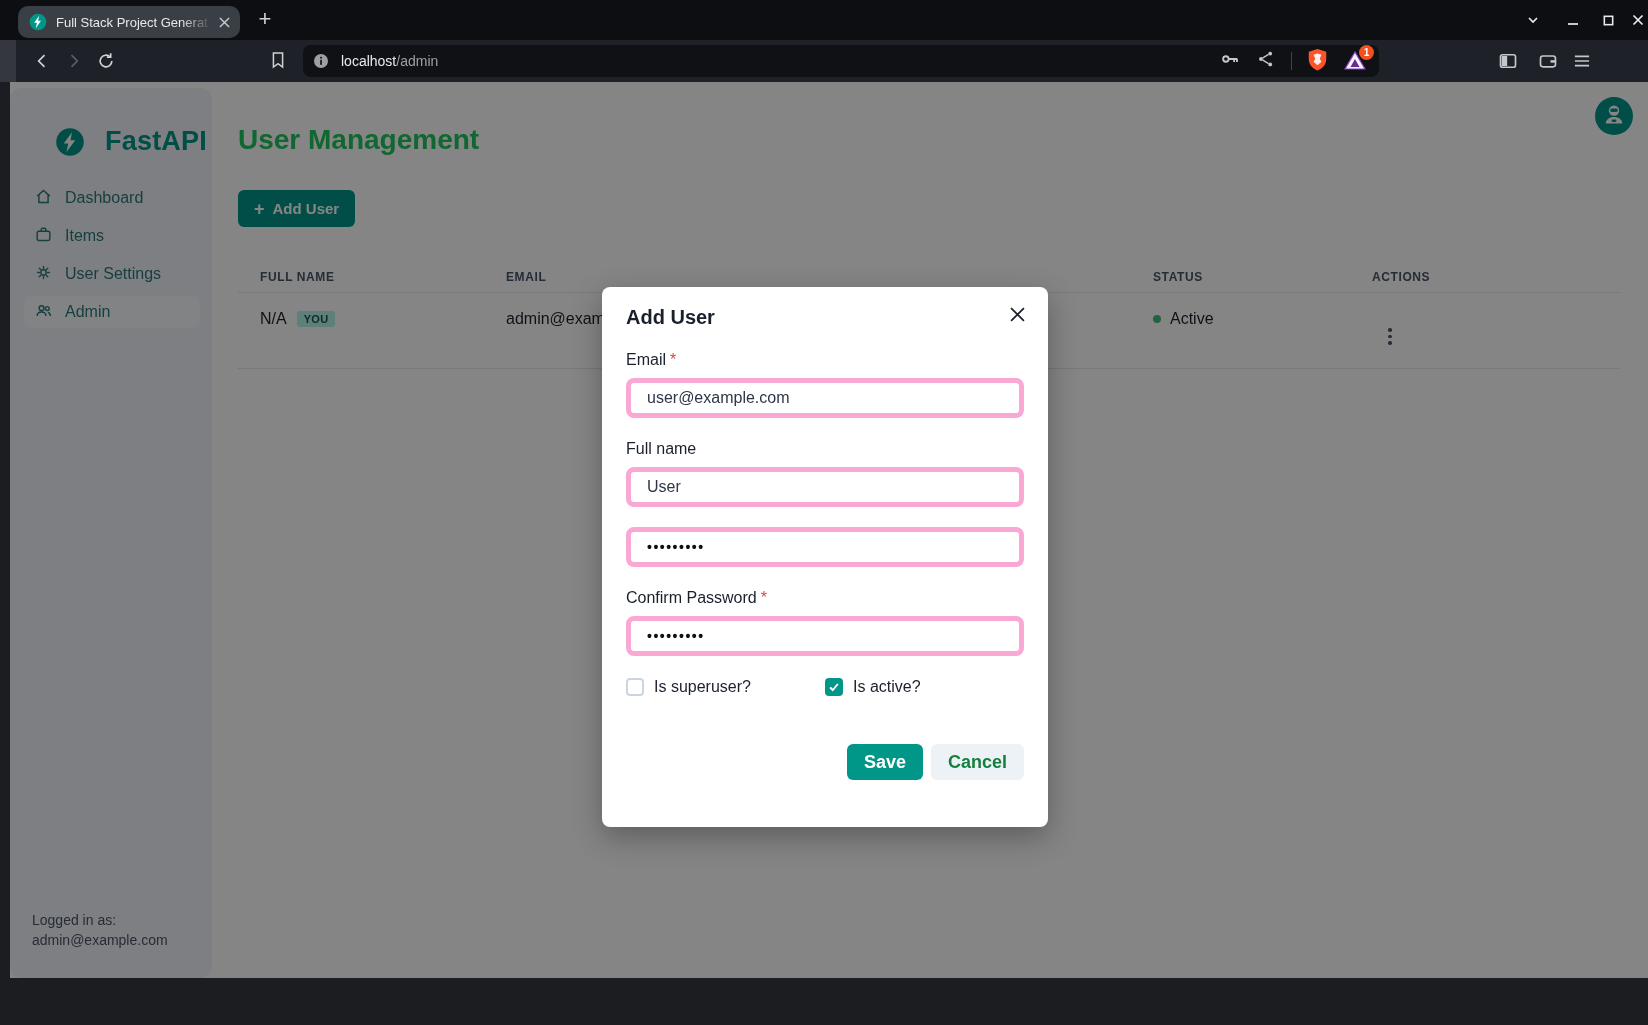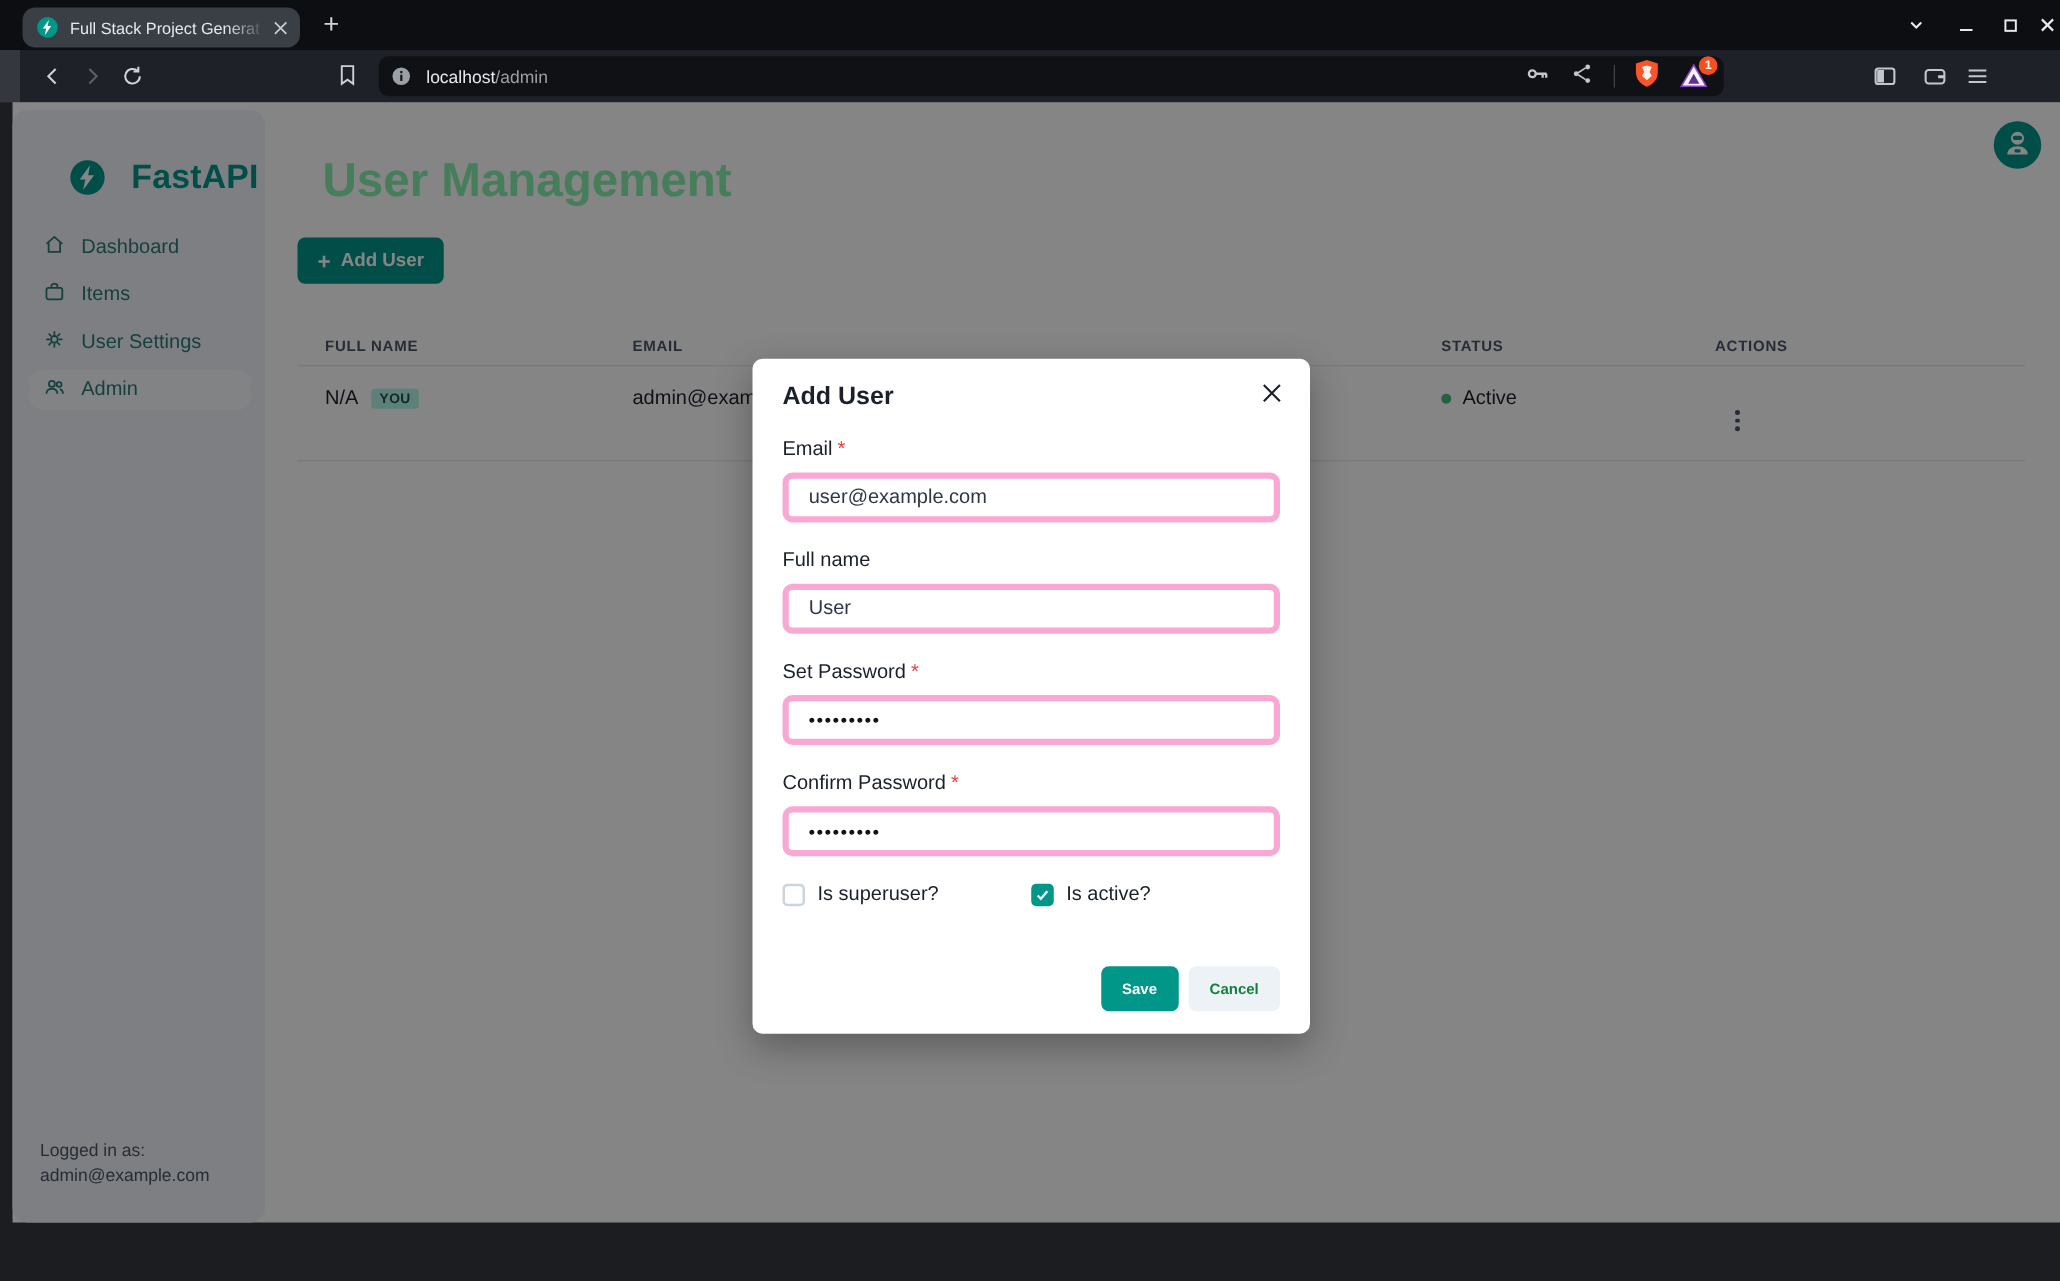--- a/index.html
+++ b/index.html
@@ -41,21 +41,21 @@
 
   .sidebar { position:absolute; left:10px; top:6px; width:202px; height:890px; background:#f0f4f9; border-radius:12px; }
   .logo-row { position:absolute; left:0; top:38px; width:202px; display:flex; align-items:center; justify-content:center; gap:20px;padding-left:40px; }
   .logo-text { font-size:27px; font-weight:600; color:#009688; letter-spacing:.2px; }
   .nav { position:absolute; left:14px; top:94px; width:176px; }
   .nav-item { height:32px; margin-bottom:6px; border-radius:10px; display:flex; align-items:center; gap:12px; padding:0 10px; }
   .nav-item.active { background:#fafcff; }
   .nav-label { font-size:16px; color:#2c7a7b; }
   .side-foot { position:absolute; left:22px; top:822px; font-size:14px; color:#4a5568; line-height:20px; }
 
-  .page-title { position:absolute; left:238px; top:42px; font-size:38px; font-weight:700; color:#86efac;margin-left:20px; }
+  .page-title { position:absolute; left:238px; top:42px; font-size:28px; font-weight:700; color:#22c55e; }
   .add-user-btn { position:absolute; left:238px; top:108px; height:37px; border-radius:6px; background:#009688;
                   color:#fff; display:flex; align-items:center; gap:8px; padding:0 16px; font-size:15px; font-weight:700; }
   .plus-glyph { font-size:18px; font-weight:700; line-height:1; }
   .avatar { position:absolute; left:1595px; top:15px; width:38px; height:38px; border-radius:50%;
             background:#009688; display:flex; align-items:center; justify-content:center; }
 
   .th { position:absolute; top:188px; font-size:12px; font-weight:700; letter-spacing:.6px; color:#4a5568; }
   .divider { position:absolute; left:238px; width:1382px; height:1px; background:#e2e8f0; }
   .cell { position:absolute; top:228px; font-size:16px; color:#1a202c; display:flex; align-items:center; }
   .you-badge { display:inline-block; margin-left:10px; background:#b2f5ea; color:#234e52; font-size:11px;
@@ -78,21 +78,21 @@
   .finput { height:40px; border:5px solid #f9a8d4; border-radius:8px; display:flex; align-items:center;
             padding-left:16px; font-size:16px; color:#2d3748; background:#fff; }
   .finput.masked { font-size:14px; font-weight:700; letter-spacing:1.5px; color:#111; }
   .checkrow { margin-top:22px; display:grid; grid-template-columns:1fr 1fr; }
   .check { display:flex; align-items:center; gap:10px; }
   .box { width:18px; height:18px; border-radius:4px; }
   .box.unchecked { border:2px solid #cbd5e0; background:#fff; }
   .box.checked { background:#009688; display:flex; align-items:center; justify-content:center; }
   .chk-label { font-size:16px; color:#1a202c; }
   .modal-foot { margin-top:48px; display:flex; justify-content:flex-end; gap:8px; }
-  .btn { height:36px; border-radius:6px; font-size:12px; font-weight:700; display:flex; align-items:center; padding:0 17px; }
+  .btn { height:36px; border-radius:6px; font-size:18px; font-weight:700; display:flex; align-items:center; padding:0 17px; }
   .btn.save { background:#009688; color:#fff; }
   .btn.cancel { background:#edf2f7; color:#15803d; }
 </style>
 </head>
 <body>
 
 <div class="screen">
 
   <div class="tabstrip">
     <div class="tab">
@@ -322,21 +322,20 @@
         <div class="flabel"><span>Email</span><span class="req">*</span></div>
         <div class="finput">user@example.com</div>
       </div>
 
       <div class="field">
         <div class="flabel"><span>Full name</span></div>
         <div class="finput">User</div>
       </div>
 
       <div class="field">
-        <div class="flabel"><span>Set Password</span><span class="req">*</span></div>
         <div class="finput masked">•••••••••</div>
       </div>
 
       <div class="field">
         <div class="flabel"><span>Confirm Password</span><span class="req">*</span></div>
         <div class="finput masked">•••••••••</div>
       </div>
 
       <div class="checkrow">
         <div class="check">

